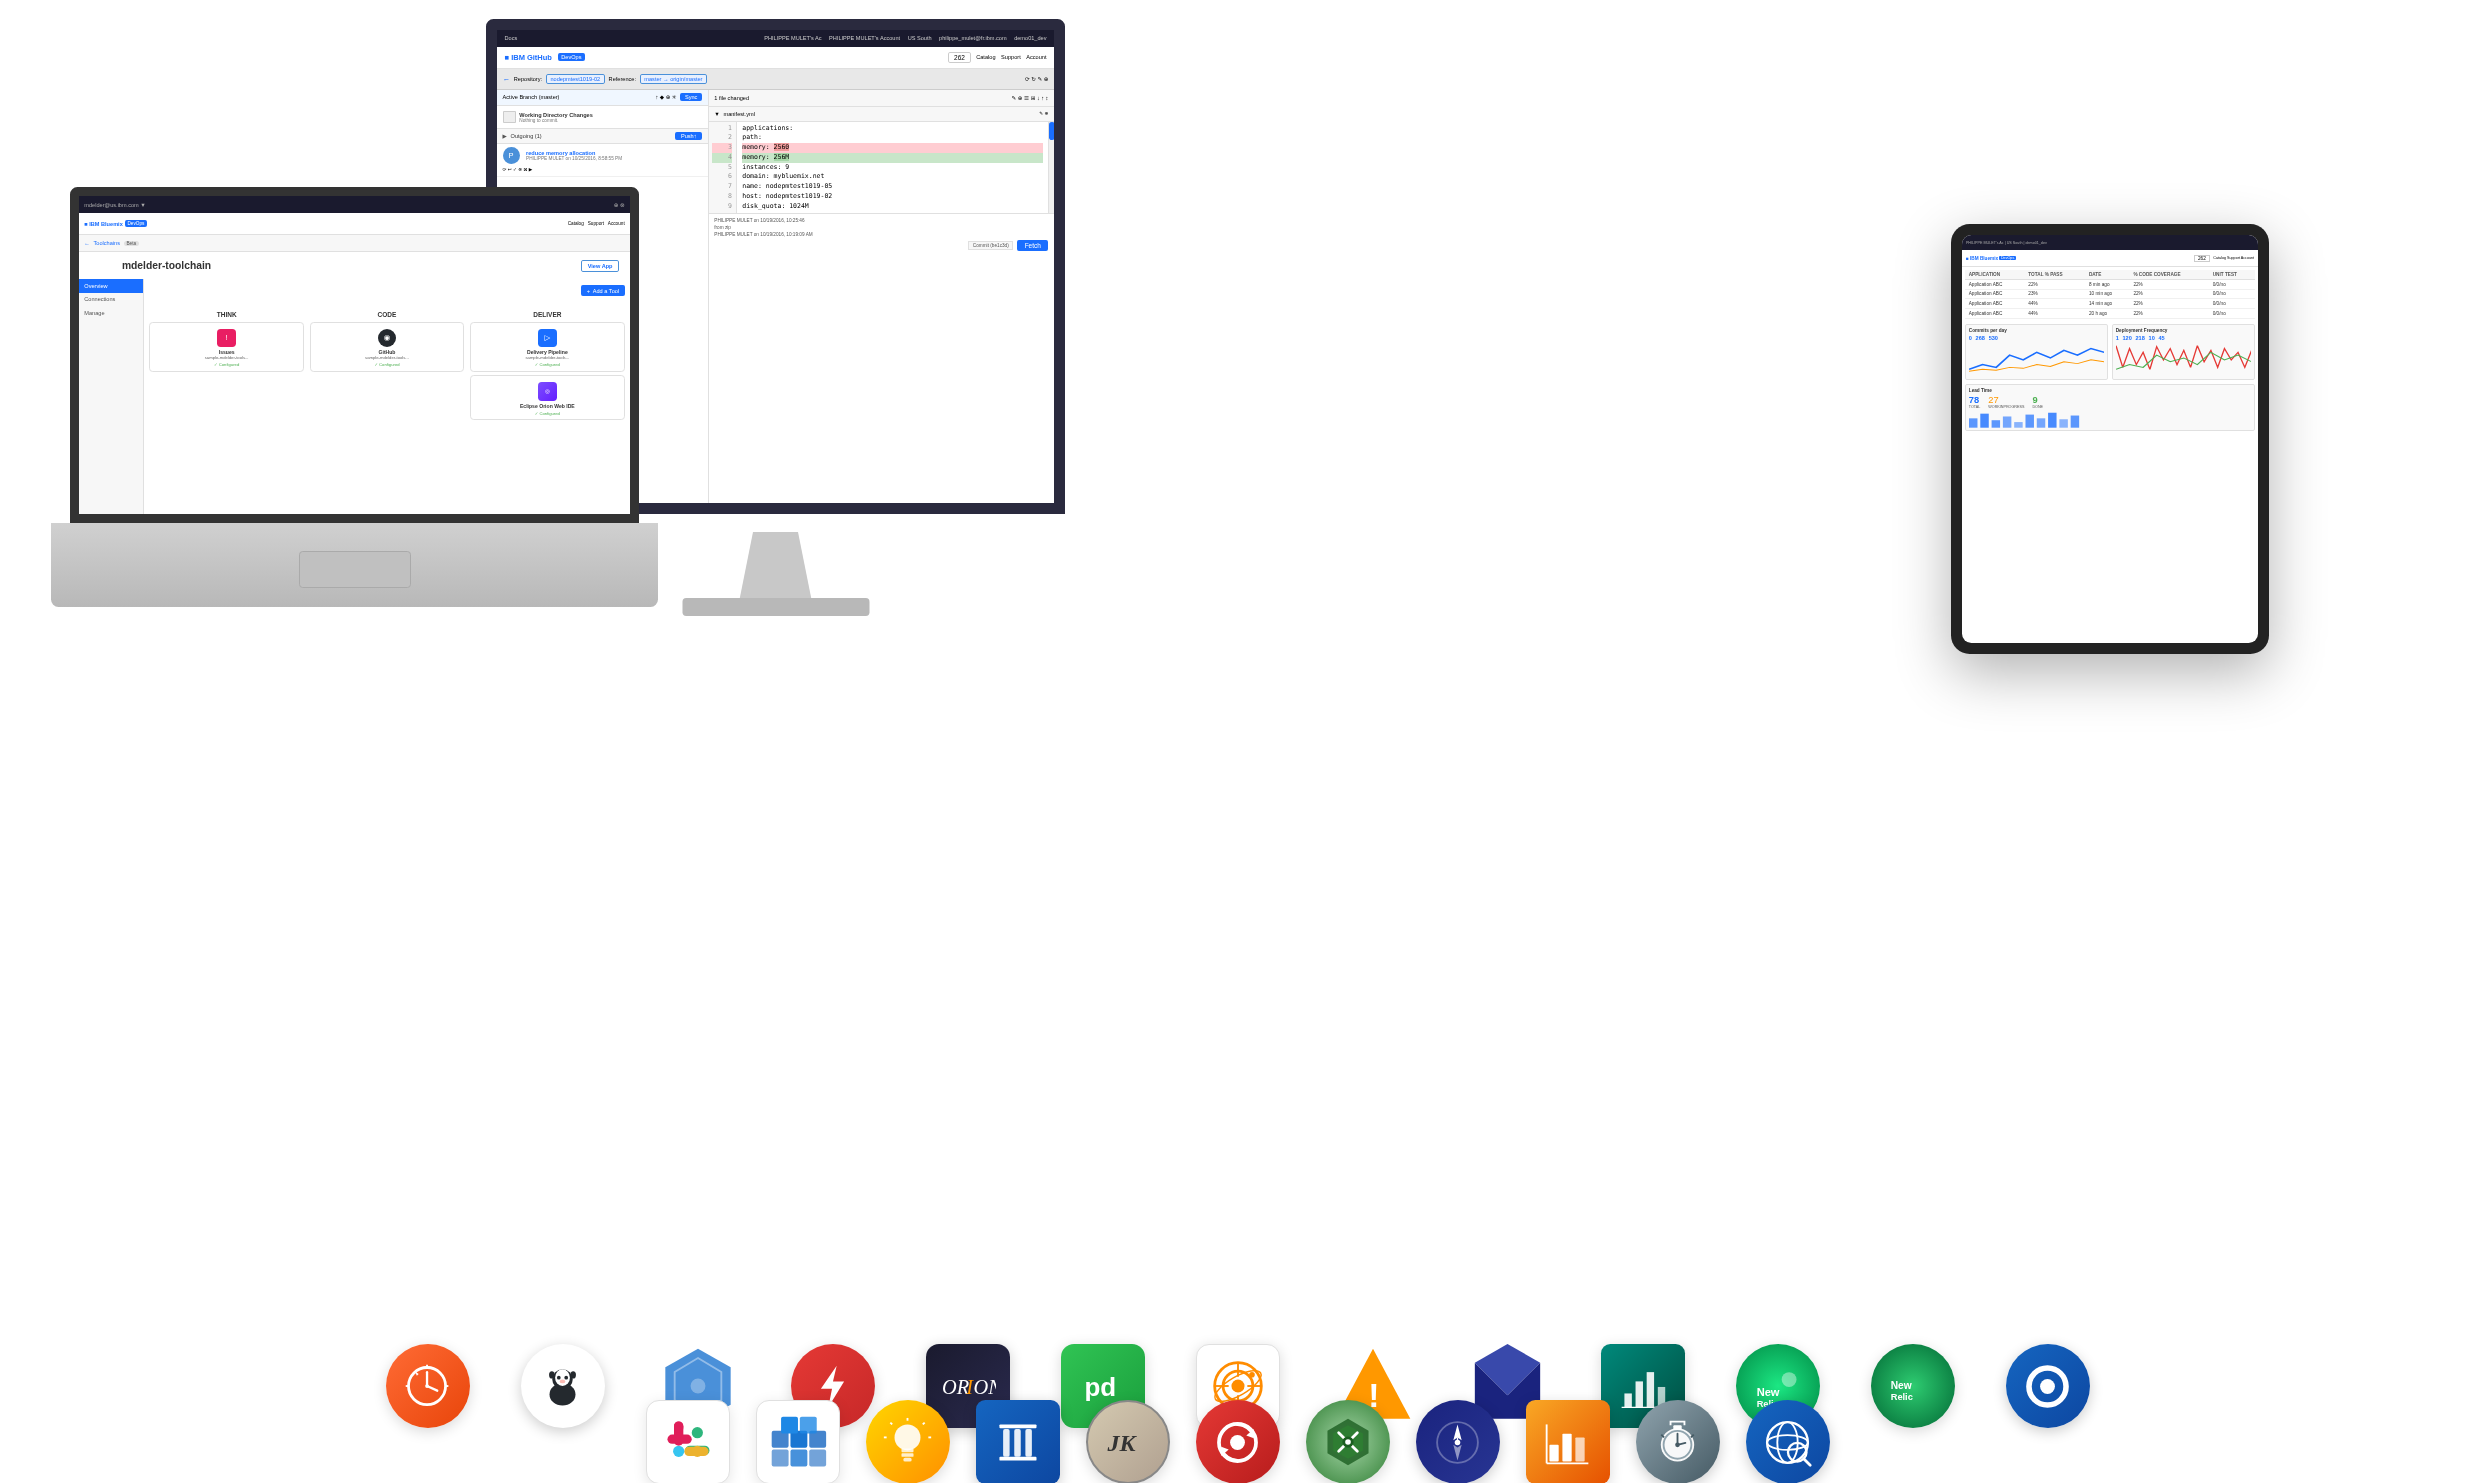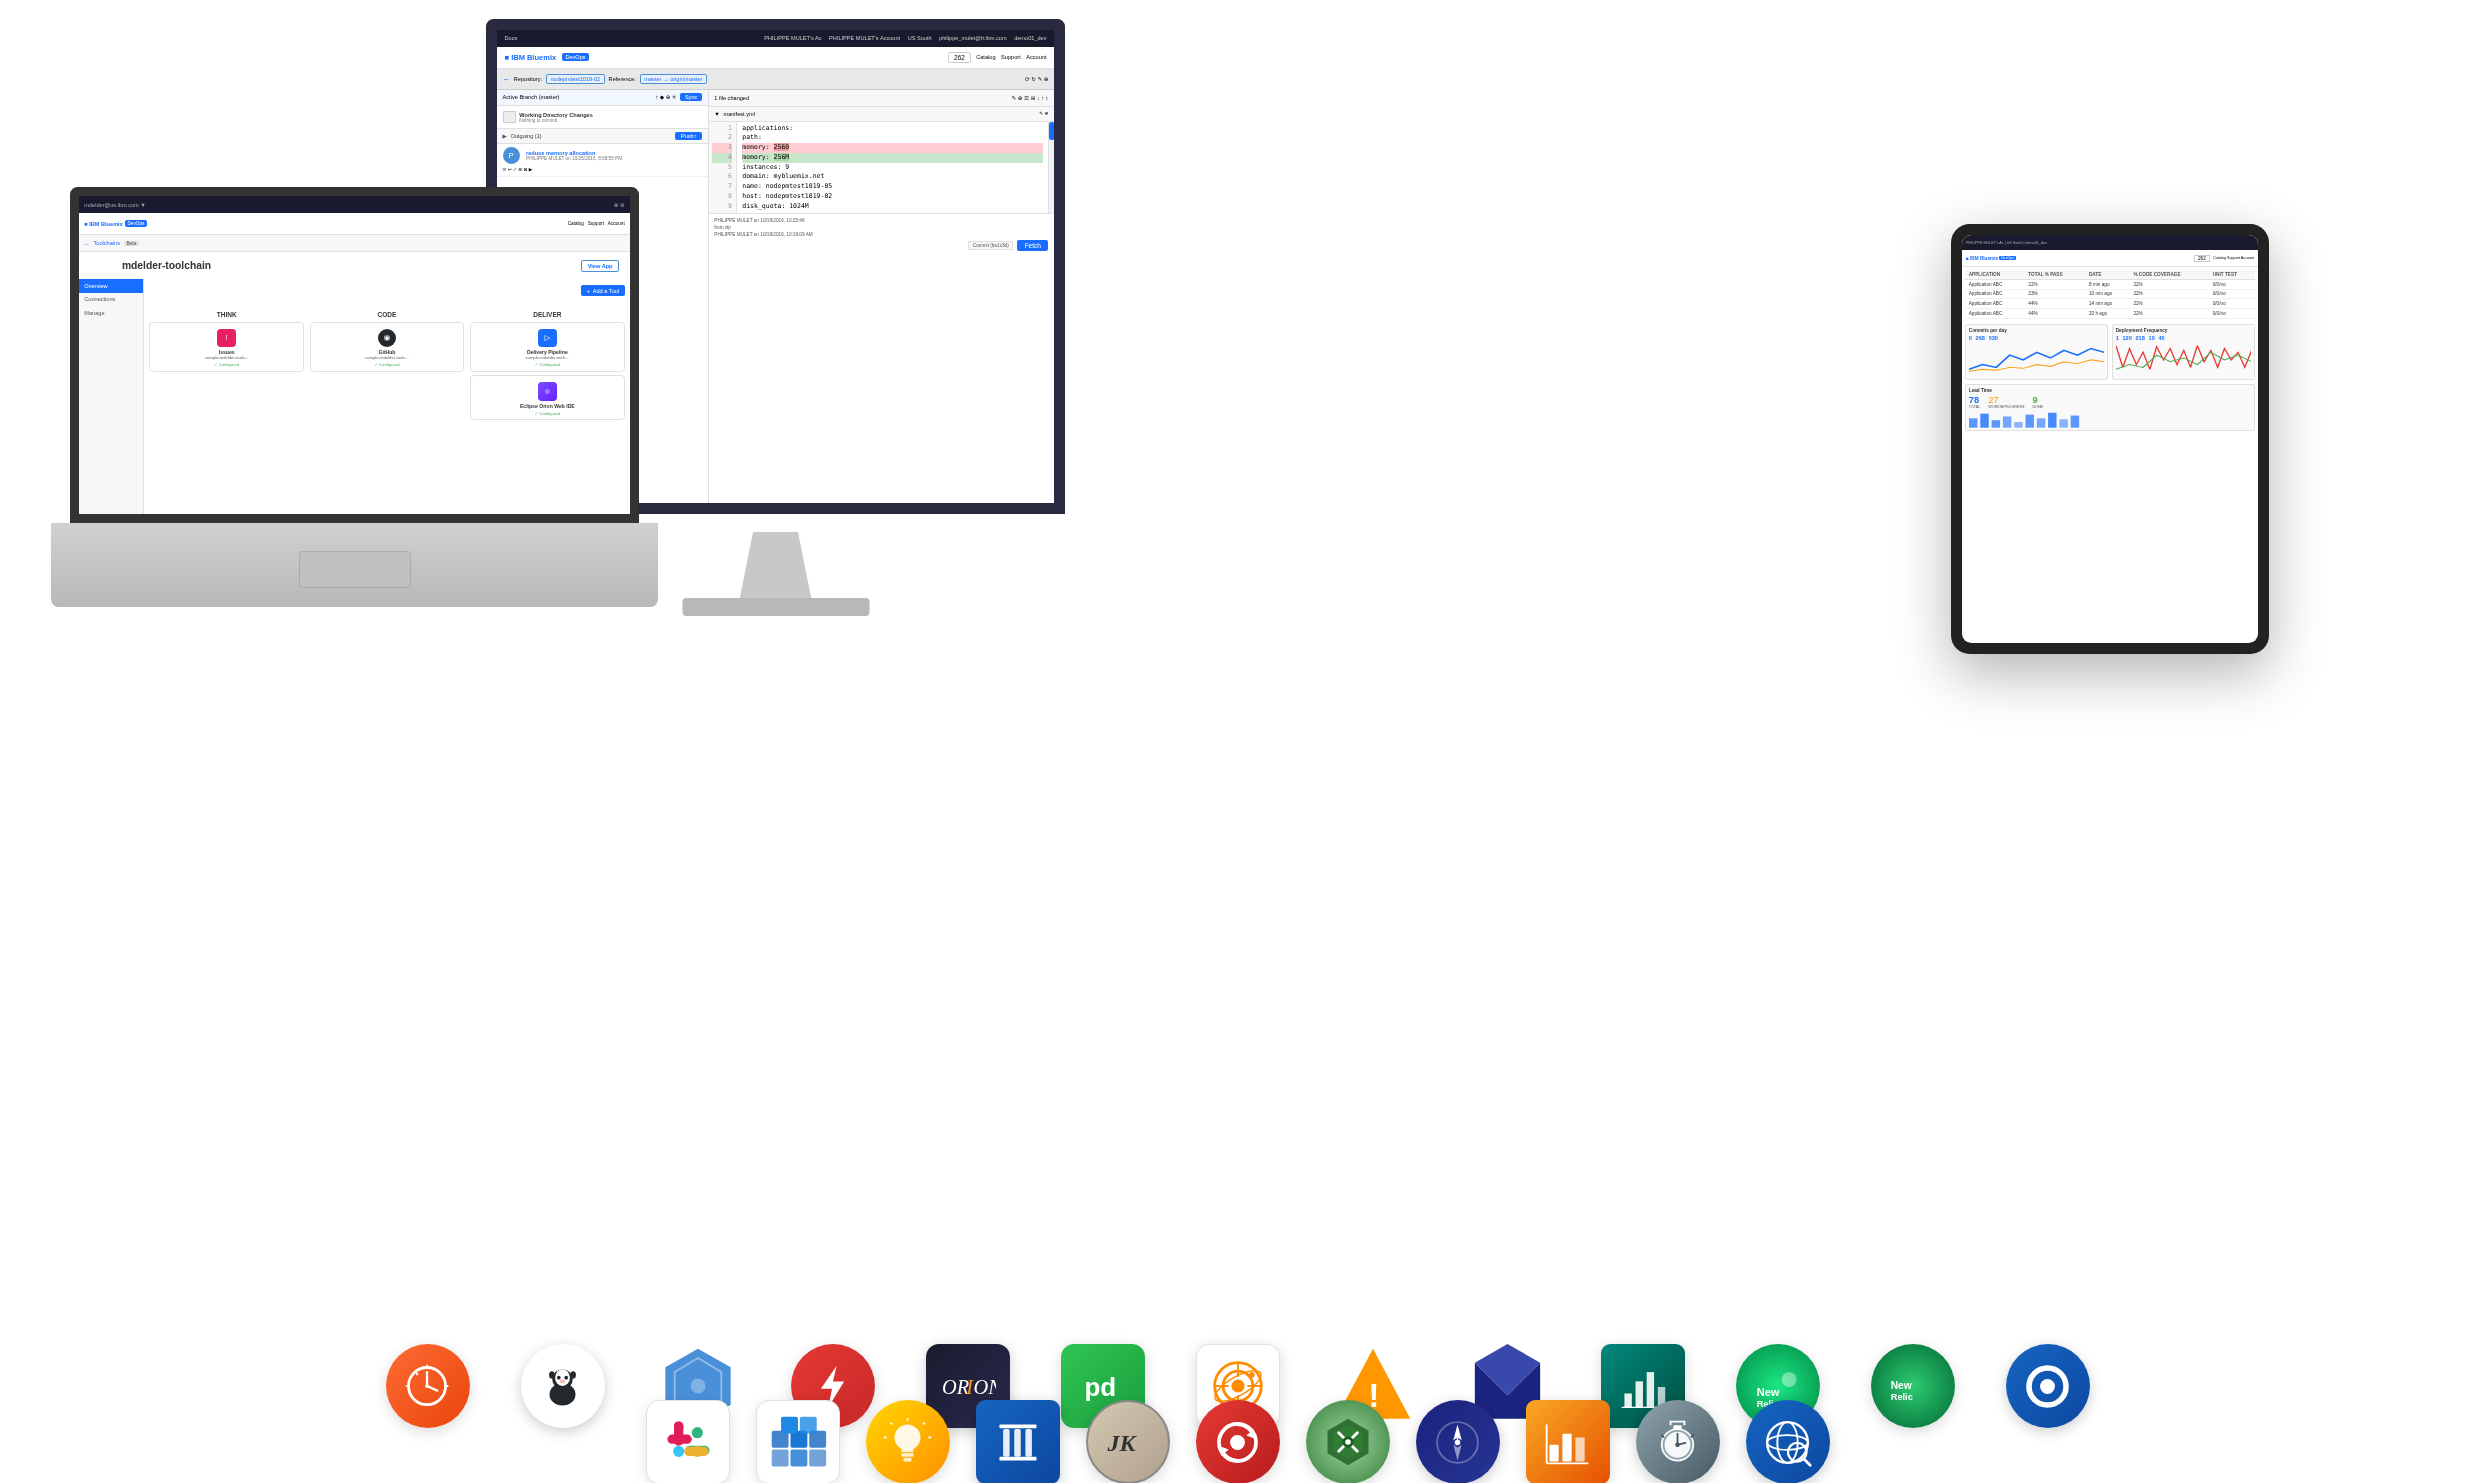--- a/index.html
+++ b/index.html
@@ -480,21 +480,21 @@
               <span style="margin-left:auto;">PHILIPPE MULET's Ac</span>
               <span>PHILIPPE MULET's Account</span>
               <span>US South</span>
               <span>philippe_mulet@fr.ibm.com</span>
               <span>demo01_dev</span>
             </div>
 
             <div class="code-nav-bar">
               <span style="color:#1a6eff; font-weight:bold; font-size:7.5px;">
                 <span>■ </span>
-                <span>IBM Bluemix</span>
+                <span>IBM GitHub</span>
               </span>
               <span style="background:#1a6eff; color:white; padding:0.9px 3.7px; font-size:5.6px; border-radius:1.9px;">DevOps</span>
               <div style="border:0.9px solid #ccc; padding:0.9px 4.7px; font-size:6.5px; margin-left:auto; border-radius:1.9px;">262</div>
               <span>Catalog</span>
               <span>Support</span>
               <span>Account</span>
             </div>
 
             <div class="git-toolbar">
               <span style="color:#1a6eff; font-size:7.5px;">←</span>

